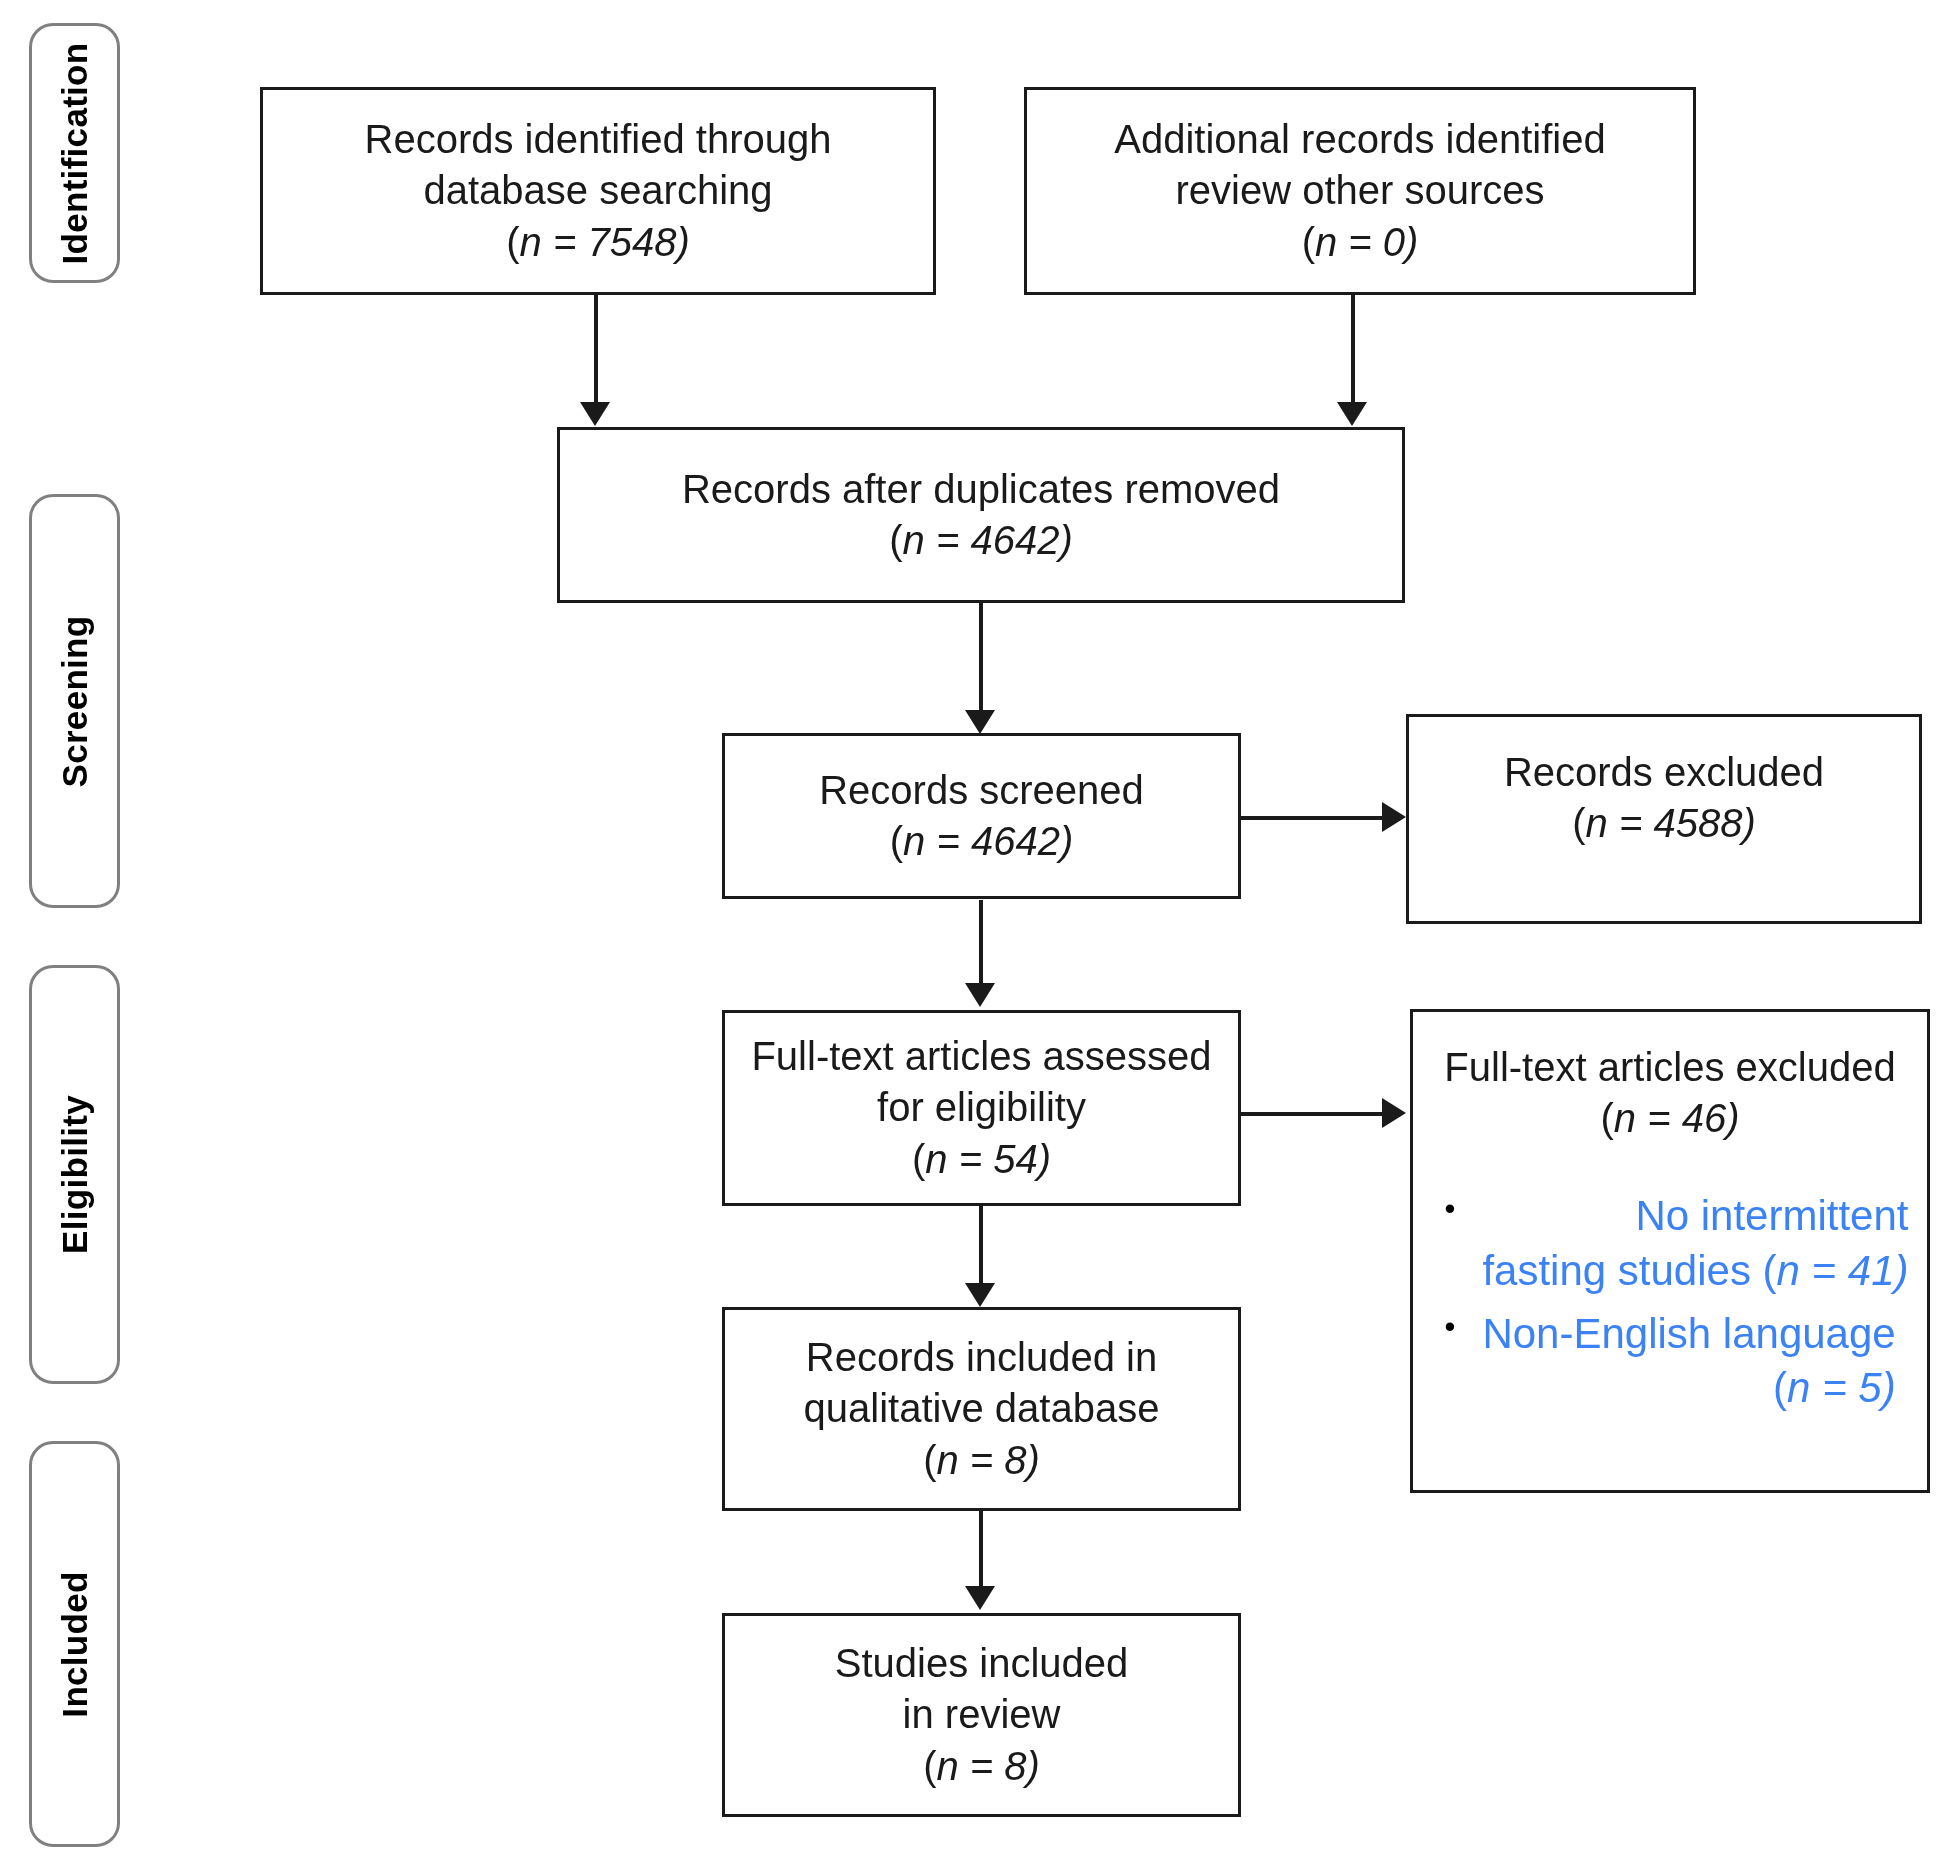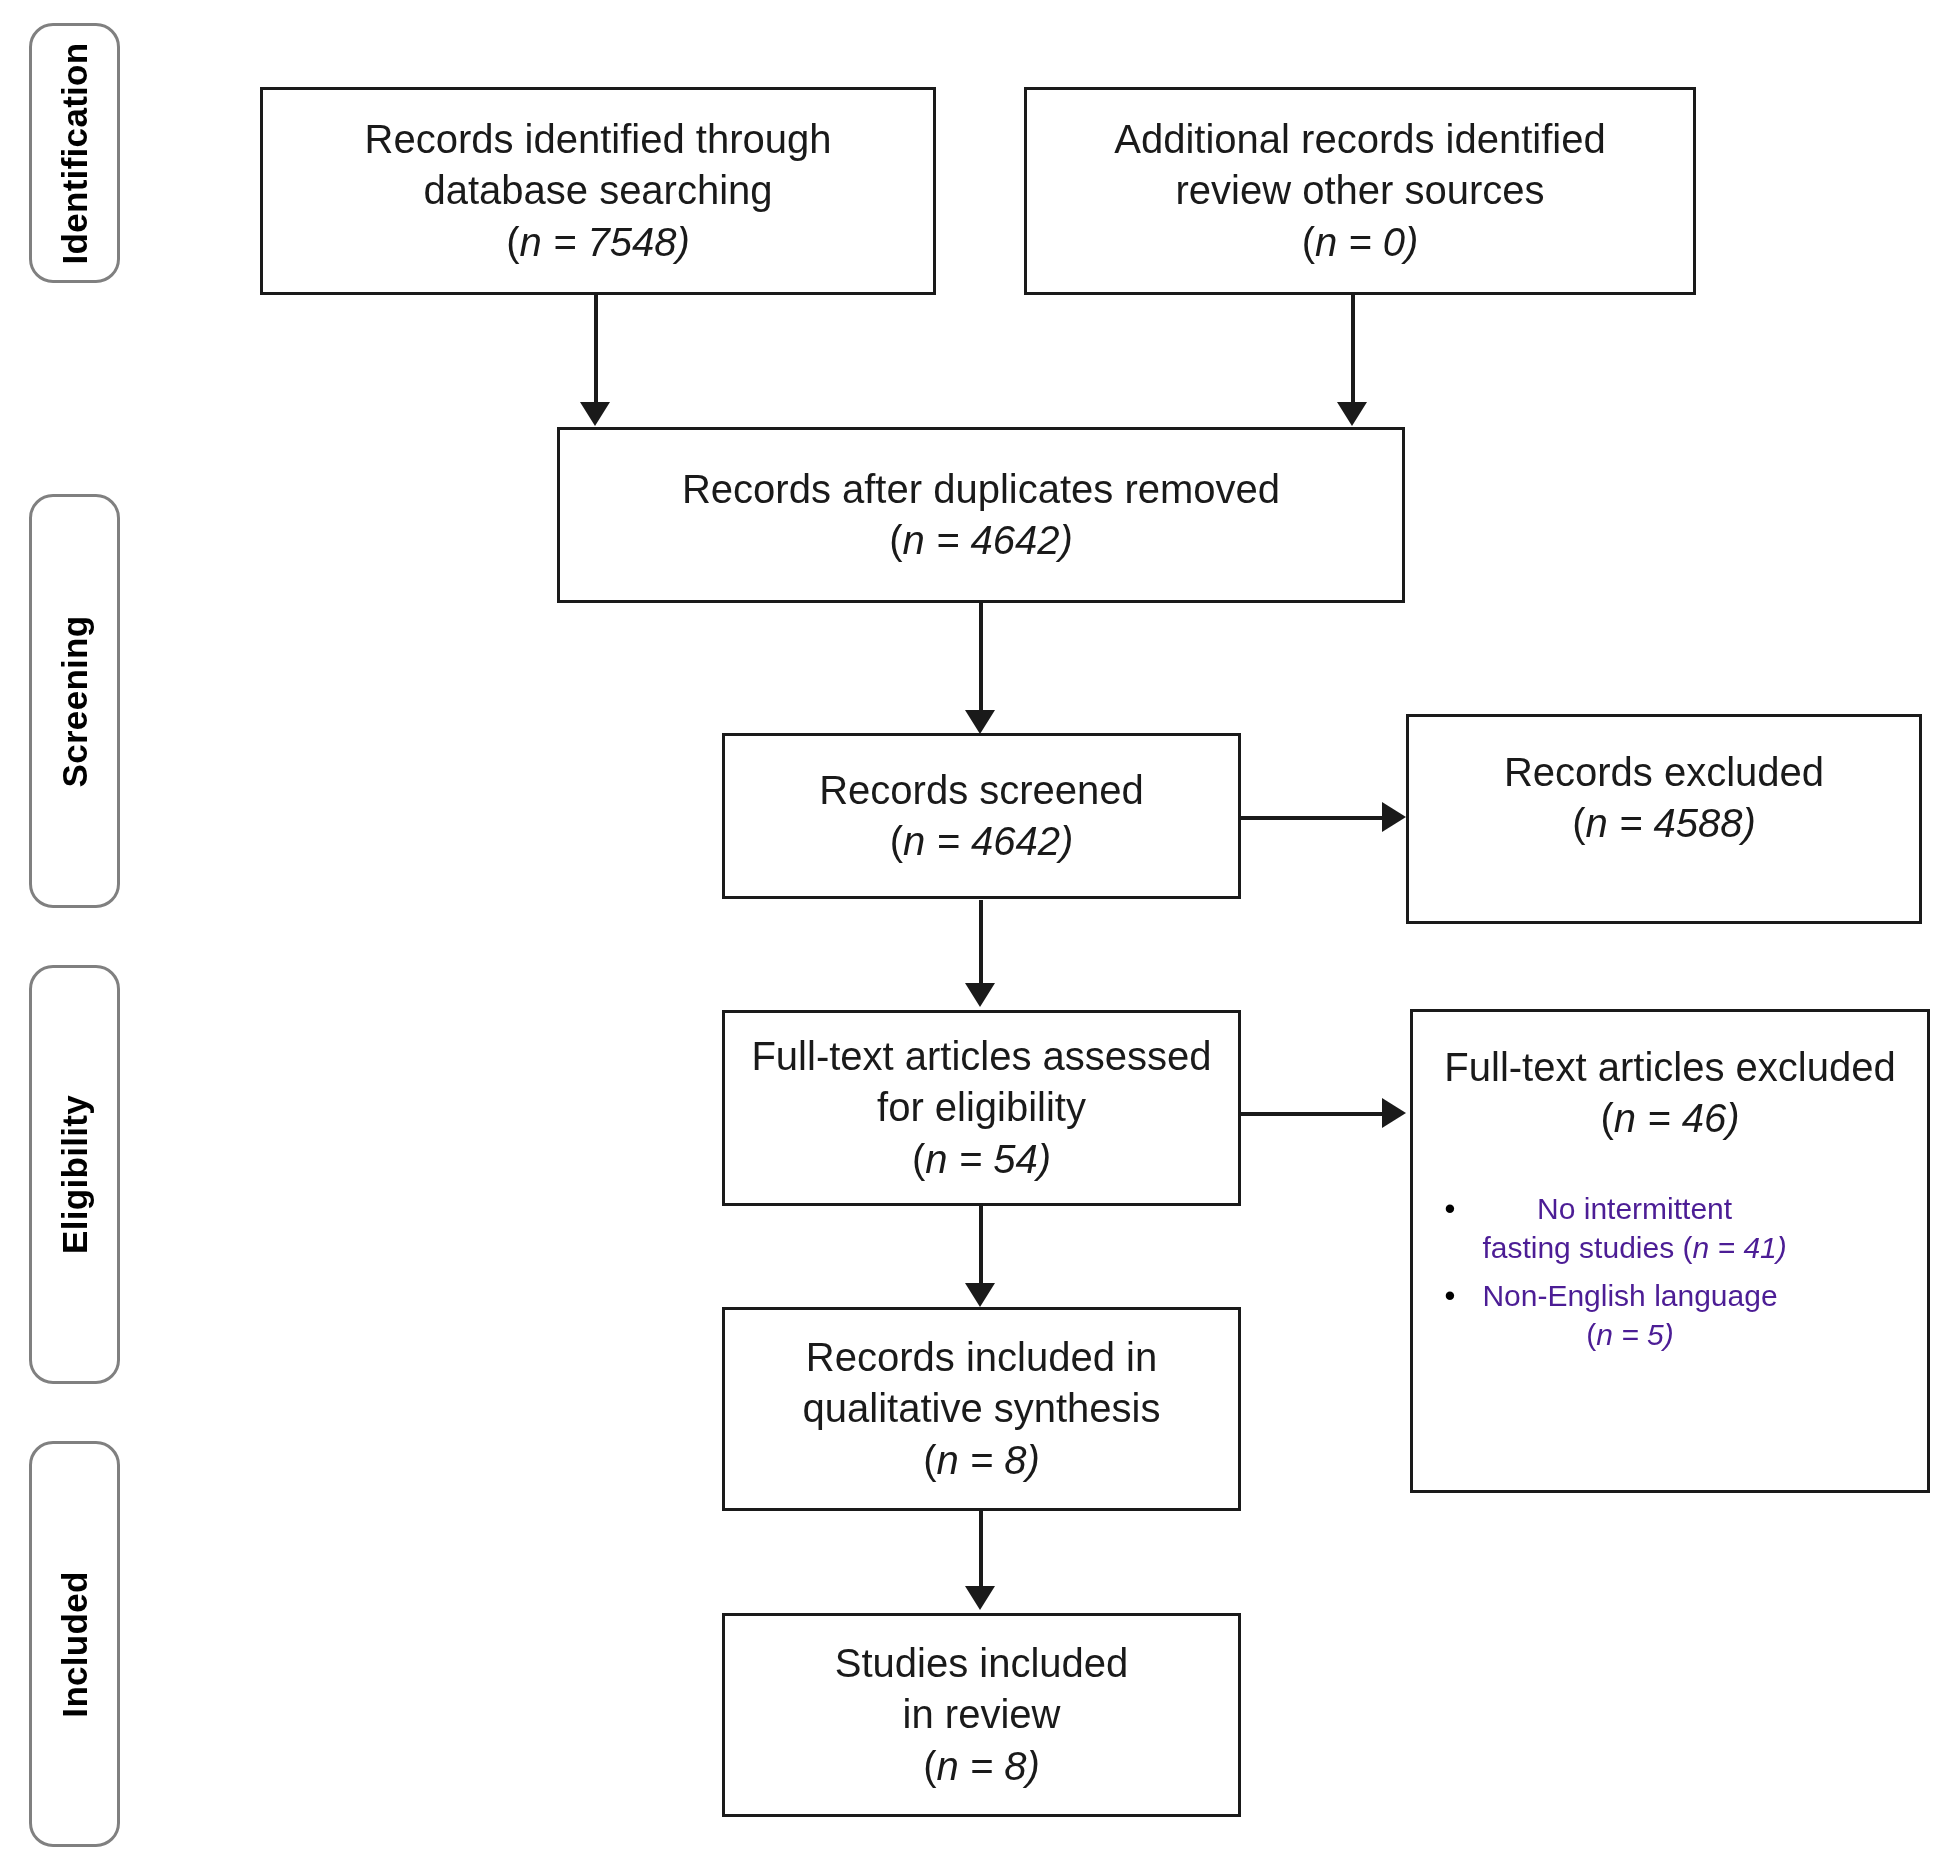--- a/index.html
+++ b/index.html
@@ -76,24 +76,24 @@
   }
   .bullet-dot {
     flex: 0 0 auto;
     font-size: 31px;
     line-height: 1.30;
     color: #000;
     width: 38px;
     text-align: left;
   }
   .bullet-text {
-    font-size: 30px;
+    font-size: 42px;
     line-height: 1.30;
-    color: #4c1d95;
-    text-align: center;
+    color: #3b82f6;
+    text-align: right;
   }
 
   
   .vline {
     position: absolute;
     width: 3.6px;
     background: #1a1a1a;
   }
   .hline {
     position: absolute;
@@ -222,21 +222,21 @@
         </span>
       </div>
     </div>
   </div>
 
   <div class="vline" style="left:979px; top:1206px; height:81px;"></div>
   <div class="arrow-down" style="left:965px; top:1283px;"></div>
 
   <div class="flow-box" style="left:722px; top:1307px; width:519px; height:204px;">
     <div class="line">Records included in</div>
-    <div class="line">qualitative synthesis</div>
+    <div class="line">qualitative database</div>
     <div class="line">
       <span>(</span><span class="italic">n</span><span class="italic"> = 8)</span>
     </div>
   </div>
 
   <div class="vline" style="left:979px; top:1511px; height:78px;"></div>
   <div class="arrow-down" style="left:965px; top:1586px;"></div>
 
   <div class="flow-box" style="left:722px; top:1613px; width:519px; height:204px;">
     <div class="line">Studies included</div>

